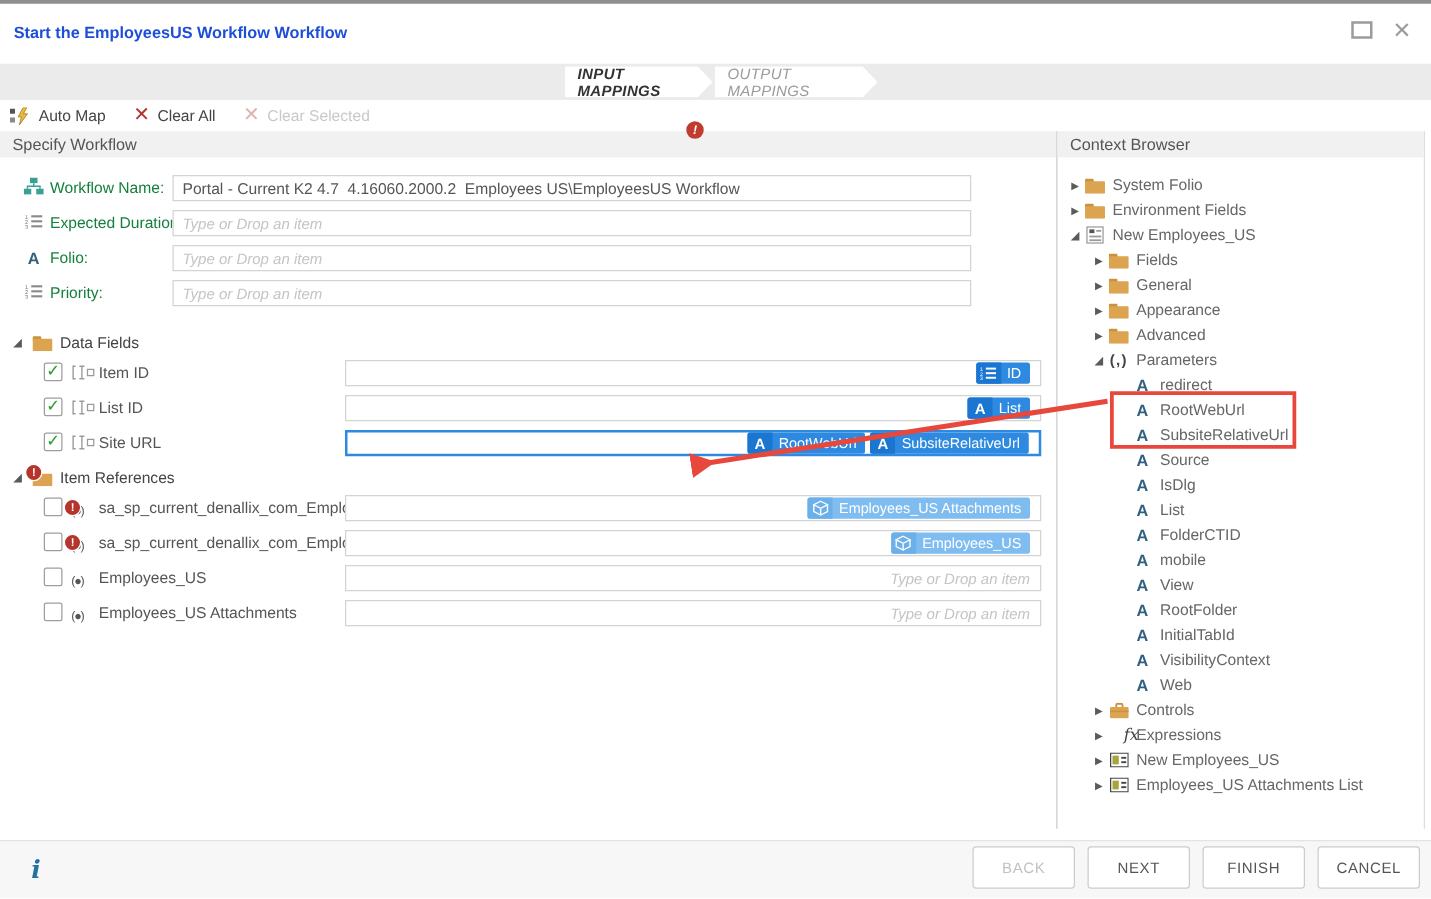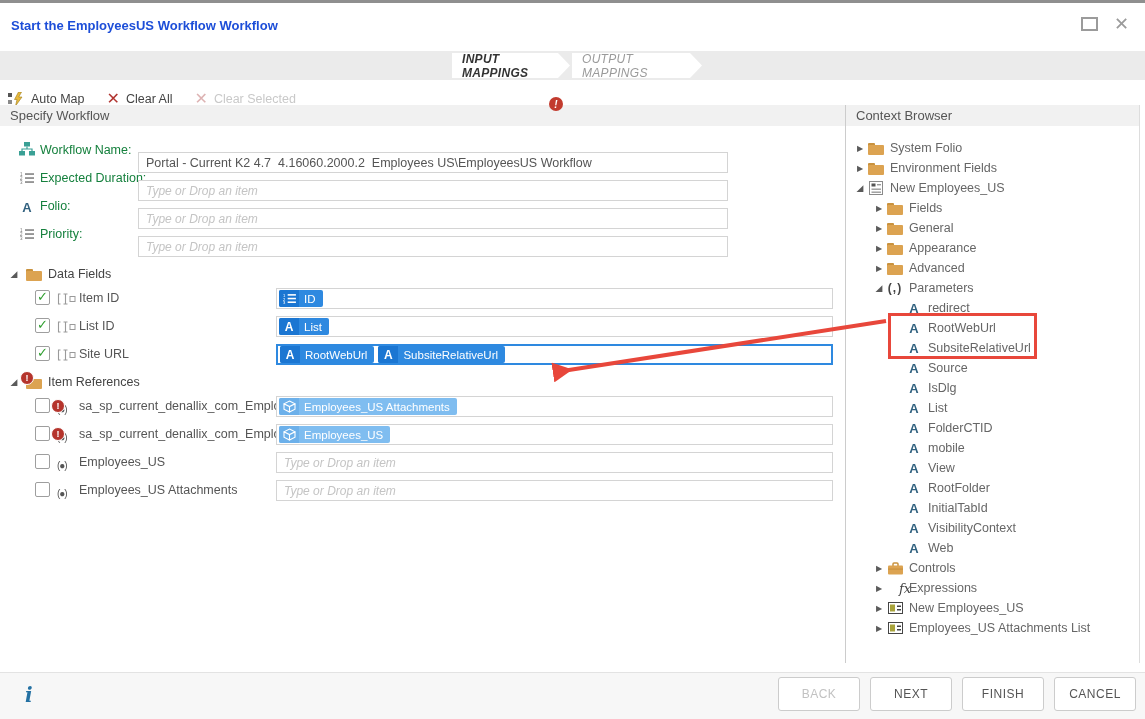--- a/index.html
+++ b/index.html
@@ -14,56 +14,56 @@
   .tabband{position:absolute;left:0;top:48px;width:100%;height:29px;background:#ebebeb;font-style:italic;}
   .tab{position:absolute;top:2px;height:25px;background:#fff;display:flex;align-items:center;
     font-size:12px;letter-spacing:.3px;padding:0 20px 0 10px;box-sizing:border-box;
     clip-path:polygon(0 0,calc(100% - 12px) 0,100% 50%,calc(100% - 12px) 100%,0 100%);cursor:pointer;}
   #tab-input{left:452px;width:118px;font-weight:700;color:#333;z-index:2;}
   #tab-output{left:572px;width:130px;color:#9a9a9a;z-index:1;}
   .tab-badge{position:absolute;left:549px;top:46px;width:14px;height:14px;border-radius:50%;
     background:var(--tab-badge);color:#fff;font-size:10px;font-weight:700;display:flex;
     align-items:center;justify-content:center;z-index:3;}
 
-  .toolbar{position:absolute;left:0;top:77px;height:26px;display:flex;align-items:flex-end;gap:22px;
+  .toolbar{position:absolute;left:0;top:77px;height:26px;display:flex;align-items:center;gap:22px;
     padding-left:8px;font-size:12.5px;color:#444;}
   .tool{display:flex;align-items:center;gap:6px;cursor:pointer;}
   .tool.disabled{color:#c9c9c9;cursor:default;}
   .xicon{color:#b13531;font-weight:700;font-size:16px;line-height:14px;}
   .tool.disabled .xicon{color:#ddb3b3;}
 
   .sec-header{background:#f1f1f1;color:#555;font-size:13px;height:21px;line-height:21px;
     padding:0 10px;box-sizing:border-box;}
 
   .main-left{position:absolute;left:0;top:102px;width:845px;height:558px;}
   .spec-rows{padding-top:14px;}
   .spec-row{position:relative;height:21px;margin-bottom:7px;}
   .spec-icon{position:absolute;left:18px;top:2px;width:18px;text-align:center;}
   .spec-label{position:absolute;left:40px;top:3px;font-size:12.5px;color:#15803d;}
-  .spec-input{position:absolute;left:138px;top:12px;width:590px;height:21px;border:1px solid #d4d4d4;
+  .spec-input{position:absolute;left:138px;top:0;width:639px;height:21px;border:1px solid #d4d4d4;
     background:#fff;box-sizing:border-box;display:flex;align-items:center;padding:0 7px;
     font-size:12.5px;color:#555;overflow:hidden;}
   .spec-value{white-space:pre;}
   .placeholder{font-style:italic;color:#c4c4c4;font-size:12px;}
 
   .wf-bar{margin-top:3px;}
   .wf-area{padding-top:12px;}
   .group-header{position:relative;height:20px;margin-bottom:4px;display:flex;align-items:center;
     padding-left:8px;gap:6px;font-size:12.5px;color:#444;}
   .caret{font-size:8px;color:#5a5a5a;width:12px;display:inline-block;text-align:center;}
   .caret.exp{font-size:9px;}
   .wf-row{position:relative;height:21px;margin-bottom:7px;}
   .checkbox{position:absolute;left:35px;top:2px;width:15px;height:15px;border:1px solid #9e9e9e;
     border-radius:2px;background:#fff;box-sizing:border-box;cursor:pointer;}
   .checkbox.checked::after{content:"✓";color:var(--green);font-weight:700;font-size:13px;
     position:absolute;left:1px;top:-2px;}
   .row-icon{position:absolute;left:57px;top:3px;}
   .wf-label{position:absolute;left:79px;top:3px;font-size:12.5px;color:#555;white-space:nowrap;}
   .wf-input{position:absolute;left:276px;top:0;width:557px;height:21px;border:1px solid #d4d4d4;
-    background:#fff;box-sizing:border-box;display:flex;align-items:center;gap:4px;padding:0 8px 0 2px;}
+    background:#fff;box-sizing:border-box;display:flex;align-items:center;gap:4px;padding:0 8px 0 2px;justify-content:flex-end;}
   .wf-input.sel{border:2px solid var(--accent);}
 
   .chip{height:17px;display:flex;align-items:center;border-radius:2px;color:#fff;font-size:11.5px;
     padding-right:7px;white-space:nowrap;cursor:grab;}
   .chip .cicon{width:20px;height:17px;display:flex;align-items:center;justify-content:center;
     border-radius:2px 0 0 2px;margin-right:5px;}
   .chip.solid{background:var(--accent);}
   .chip.solid .cicon{background:var(--accent-dark);}
   .chip.light{background:var(--chip-light);}
   .chip.light .cicon{background:var(--chip-light-dark);}

